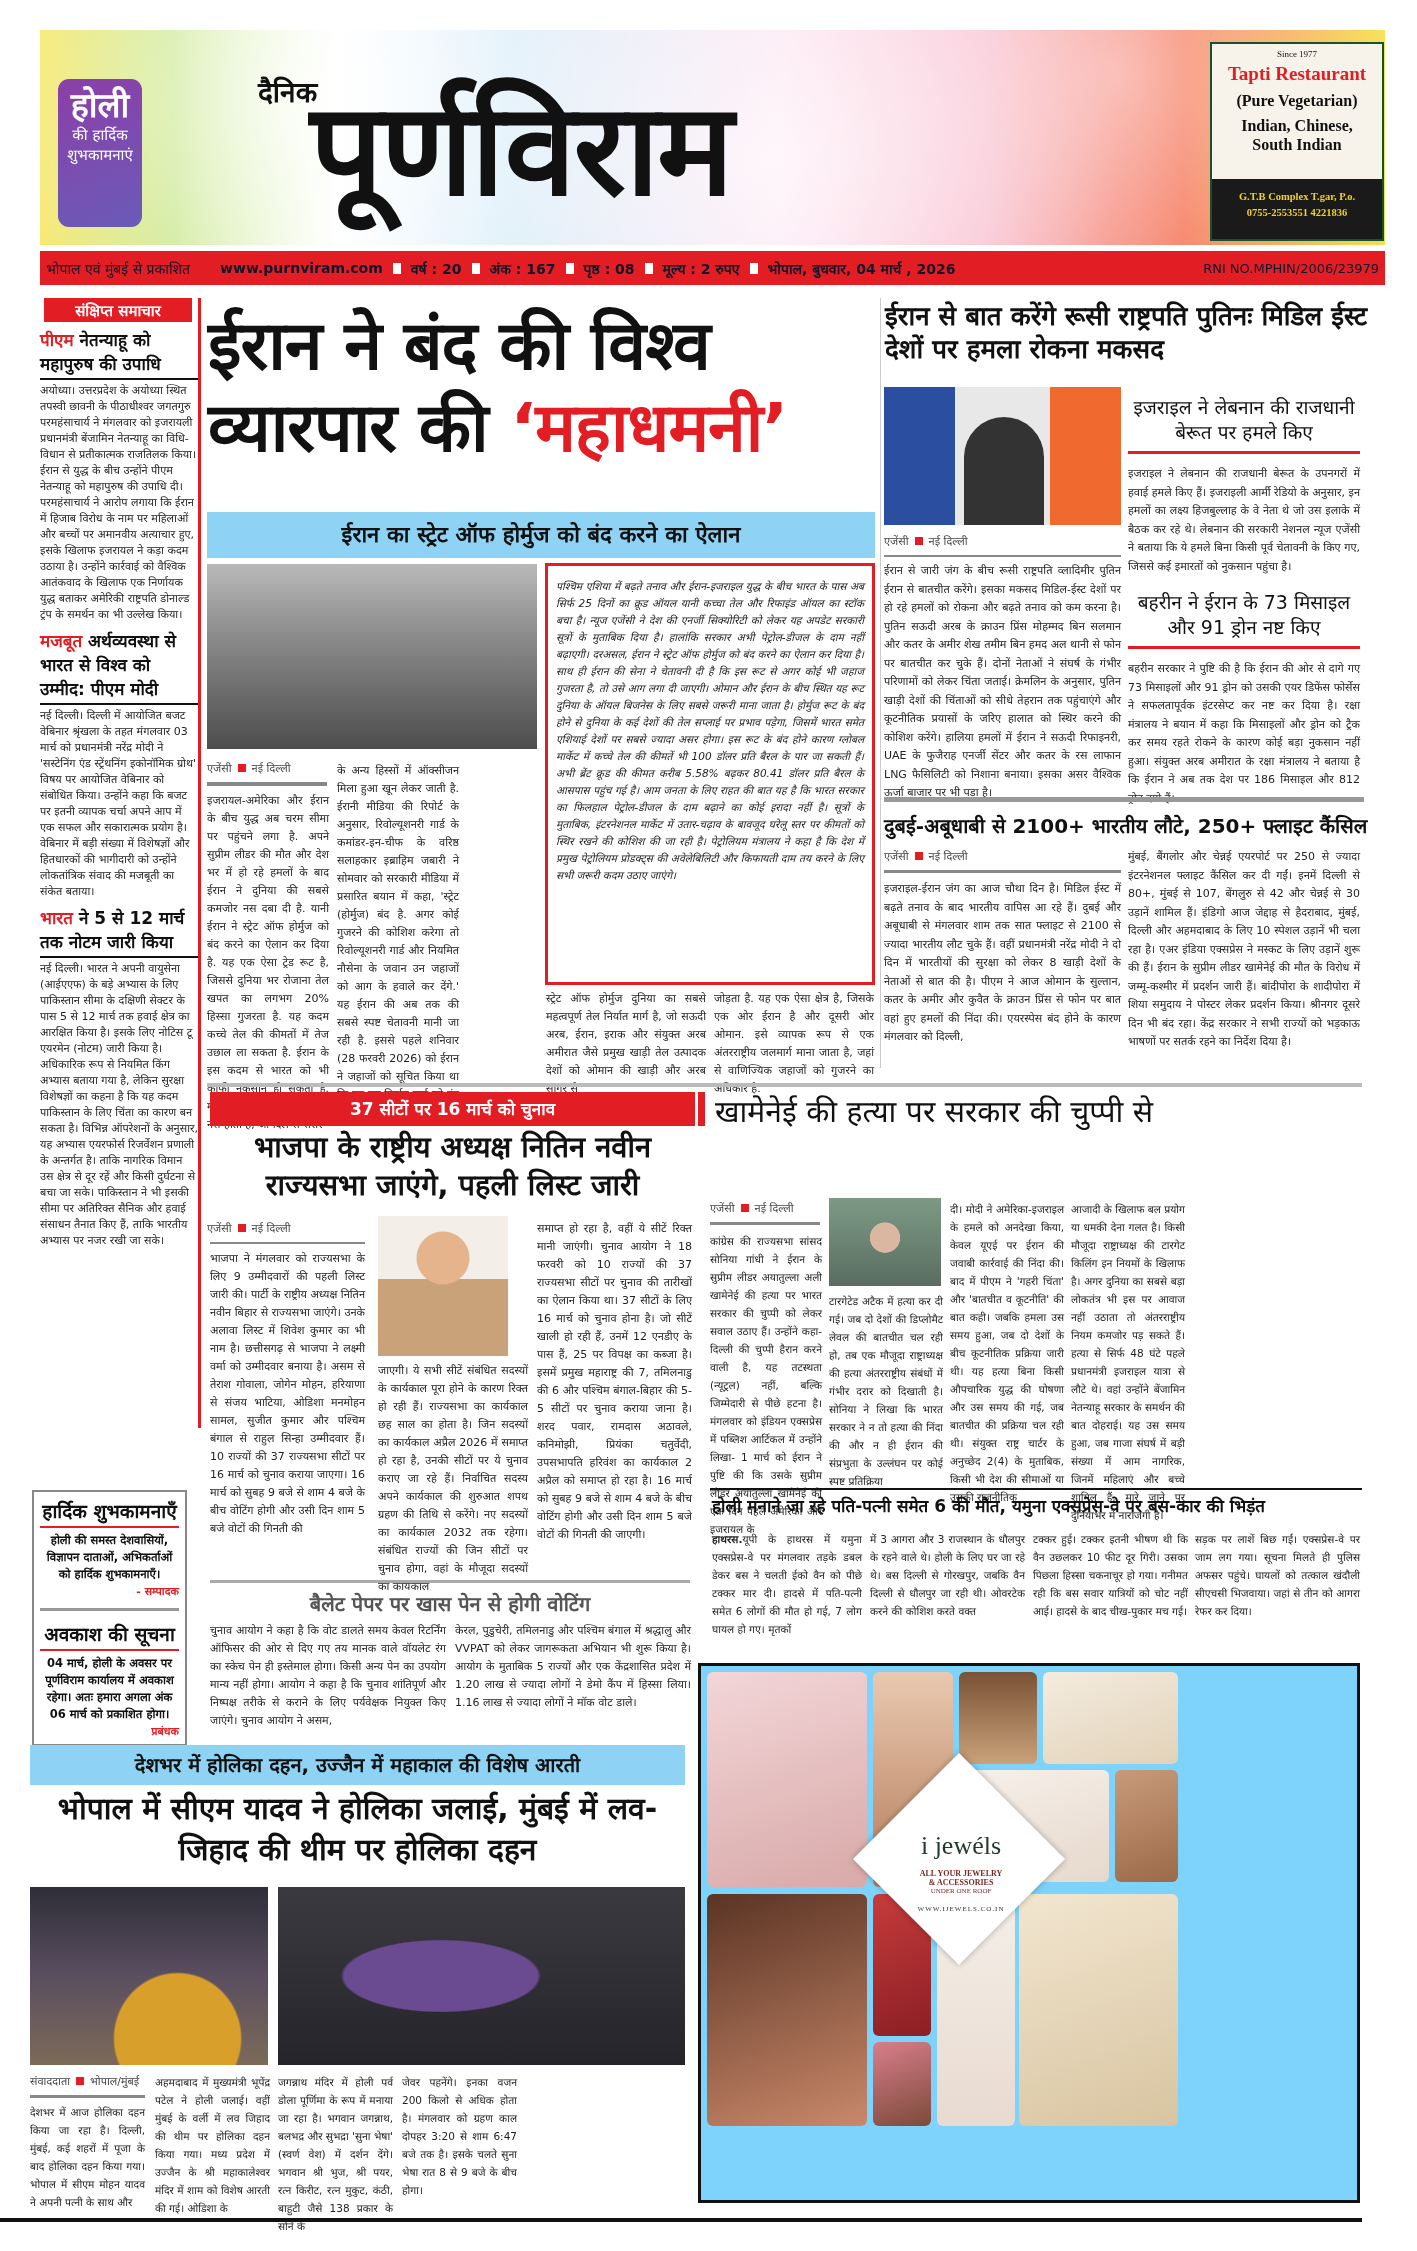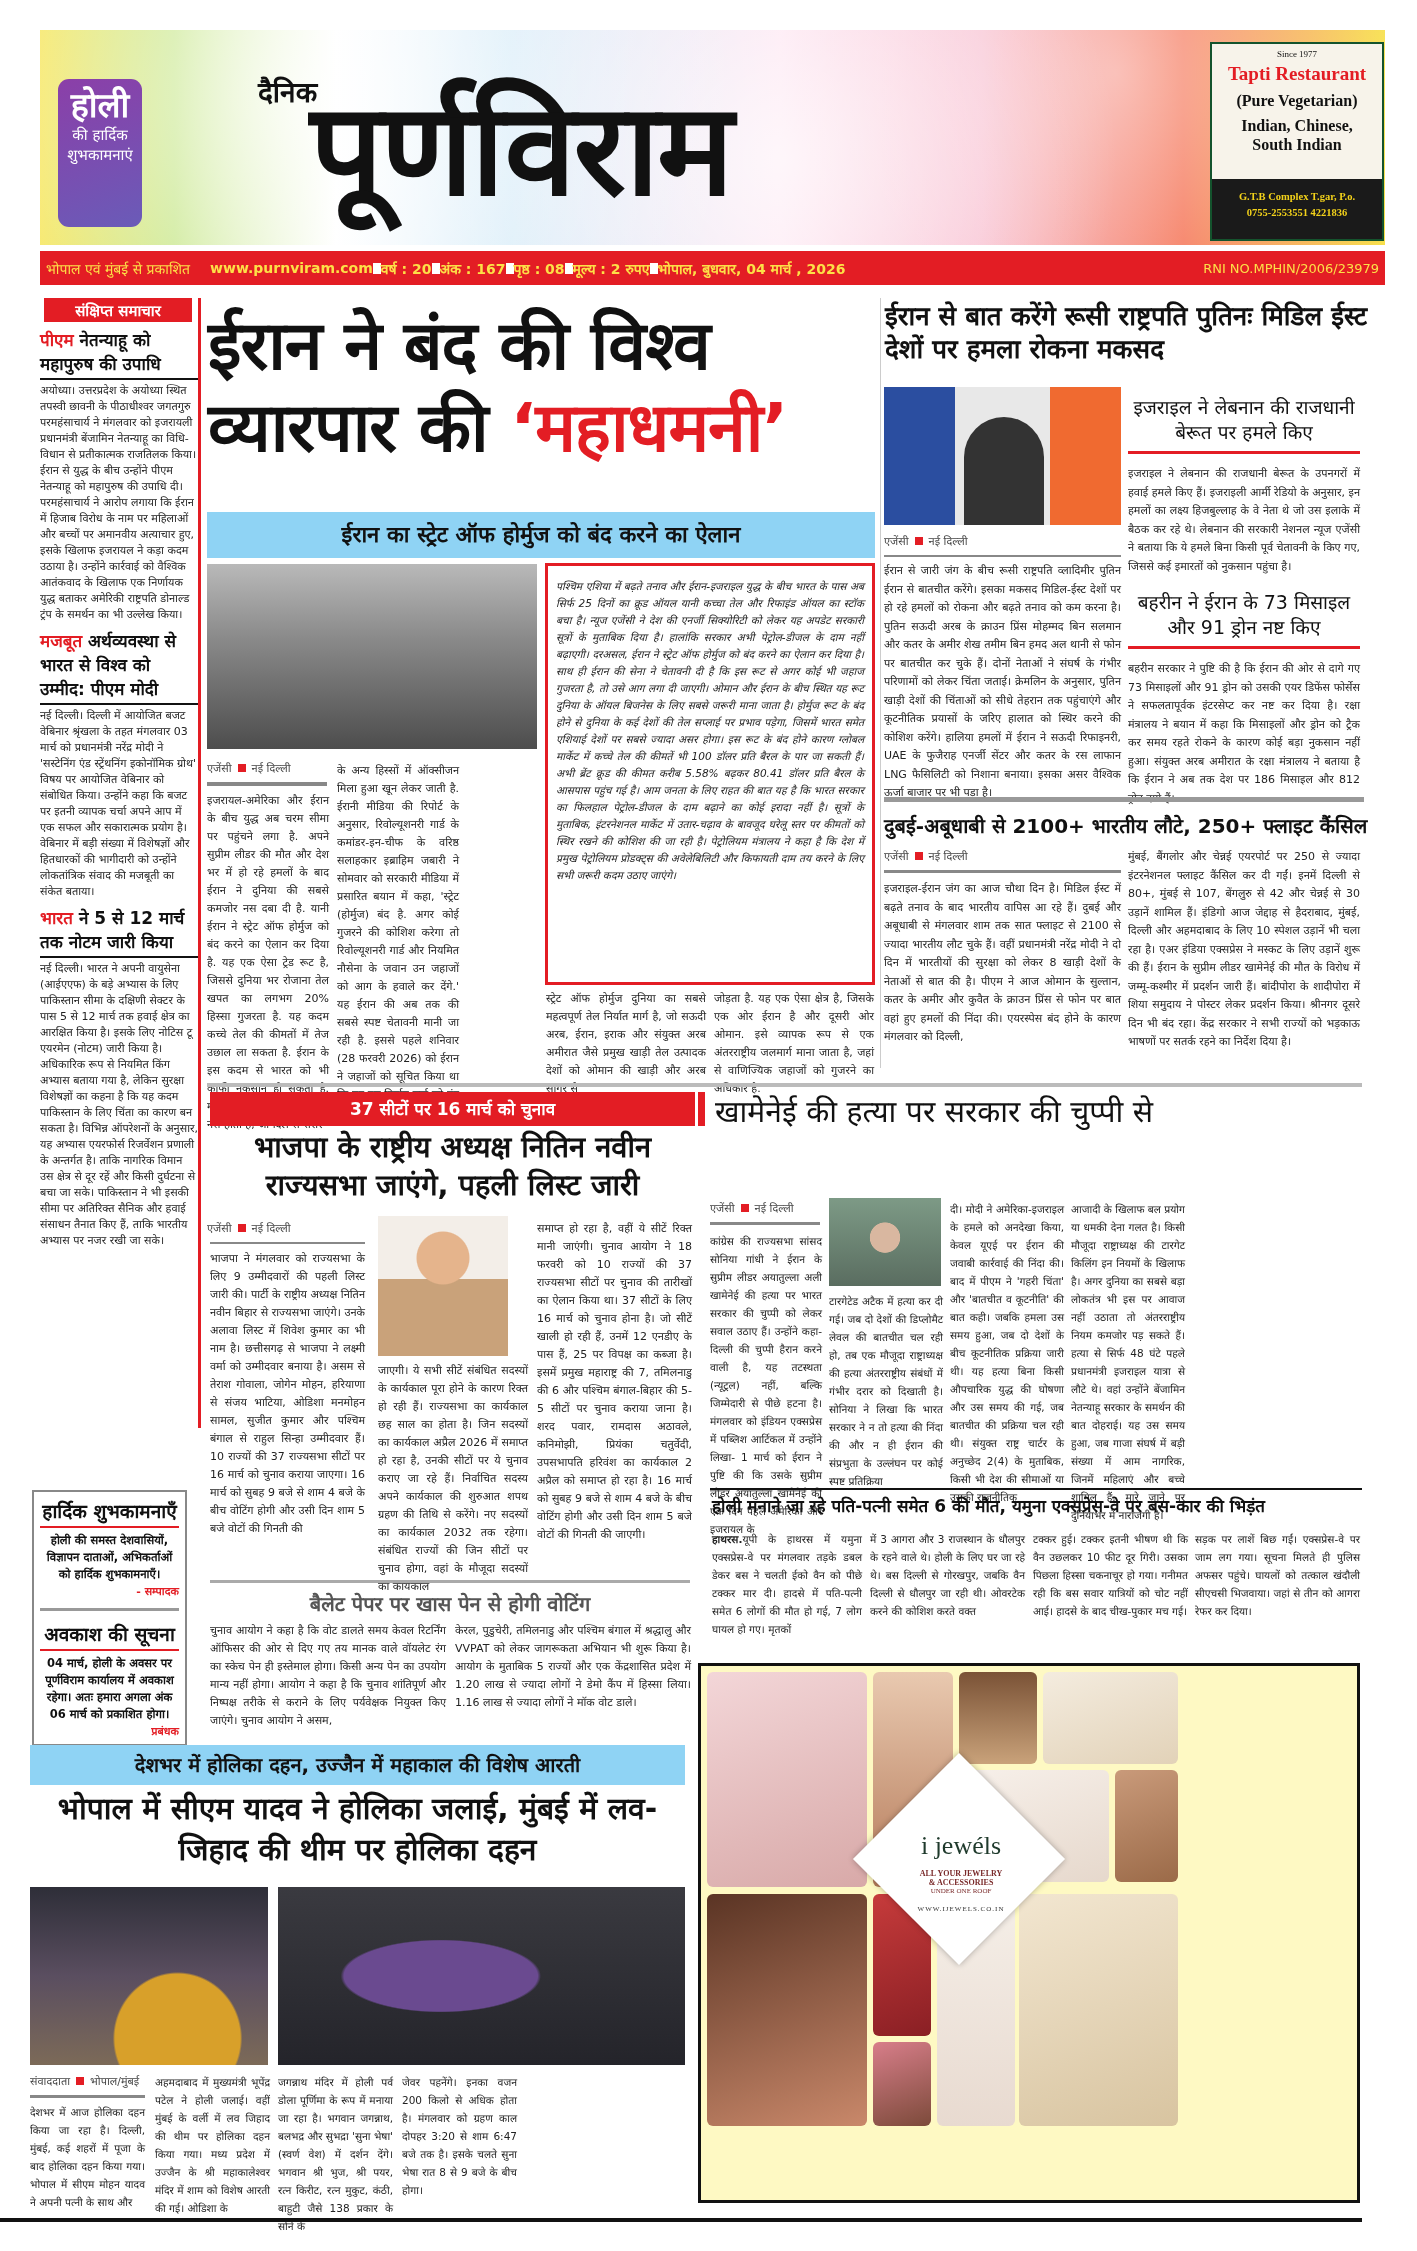--- a/index.html
+++ b/index.html
@@ -10,21 +10,21 @@
 .holi-badge{left:58px;top:79px;width:84px;height:148px;background:linear-gradient(160deg,#8b3fa8,#6a5bb8);border-radius:11px;color:#fff;text-align:center;padding-top:6px}
 .holi-badge .big{font-size:34px;font-weight:bold;line-height:40px}
 .holi-badge .sm{font-size:15px;line-height:20px}
 .dainik{left:258px;top:72px;font-size:28px;font-weight:bold;color:#111}
 .brand{left:310px;top:80px;font-size:128px;font-weight:bold;color:#111;letter-spacing:-2px;line-height:140px;font-family:"DejaVu Sans",sans-serif}
 .adbox{left:1210px;top:42px;width:174px;height:199px;background:#f7f3ea;border:2px solid #14532d;text-align:center;font-family:"Liberation Serif",serif}
 .adbox .since{font-size:9px;margin-top:5px}
 .adbox .name{font-size:19px;color:#e31d24;font-weight:bold;margin-top:4px}
 .adbox .l{font-size:16px;font-weight:bold;margin-top:6px;line-height:19px}
 .adbox .addr{position:absolute;left:0;right:0;bottom:0;height:60px;background:#1a1a1a;color:#f3d21a;font-size:10.5px;padding-top:10px;line-height:16px;font-weight:bold}
-.infobar{left:40px;top:251px;width:1345px;height:34px;background:#e31d24;color:#fde047;display:flex;align-items:center;font-size:14px;font-weight:bold;padding:0 6px;white-space:nowrap}
+.infobar{left:40px;top:251px;width:1345px;height:34px;background:#e31d24;color:#0f172a;display:flex;align-items:center;font-size:14px;font-weight:bold;padding:0 6px;gap:10px;white-space:nowrap}
 .infobar .sq{display:inline-block;width:8px;height:11px;background:#fff}
 .infobar .rni{margin-left:auto;font-weight:normal;font-size:13px}
 .col-left{left:40px;top:298px;width:158px}
 .redtag{background:#e31d24;color:#fff;font-weight:bold;font-size:15px;text-align:center;padding:2px 0;width:148px;margin-left:4px}
 .lhead{font-size:17px;font-weight:bold;line-height:24px;margin-top:6px;border-bottom:2px solid #111;padding-bottom:2px}
 .lhead .red{color:#e31d24}
 .lbody{font-size:11px;line-height:16px;margin-top:3px;color:#222}
 .vrule{background:#e31d24;width:3px}
 .main-head{left:208px;top:305px;width:668px;font-size:68px;font-weight:bold;line-height:82px;letter-spacing:-1px}
 .main-head .red{color:#e31d24}
@@ -37,21 +37,21 @@
 .boxed{border:3px solid #e31d24;padding:8px}
 .boxhead{font-size:20px;font-weight:bold;text-align:center;line-height:25px;border-bottom:2px solid #111;padding-bottom:4px}
 .it{font-style:italic}
 .rhead{font-size:26px;font-weight:bold;line-height:33px}
 .rsub{font-size:19px;text-align:center;line-height:25px;border-bottom:3px solid #e31d24;padding-bottom:6px}
 .greybar{height:5px;background:#999}
 .holi-box{border:2px solid #888;padding:6px;text-align:center}
 .holi-box .h{font-size:19px;font-weight:bold;border-bottom:2px solid #e31d24;padding-bottom:2px}
 .holi-box .b{font-size:11.5px;font-weight:bold;line-height:17px;margin-top:4px}
 .holi-box .sig{color:#e31d24;font-size:11px;text-align:right;font-weight:bold}
-.jewel-ad{border:3px solid #111;background:#fef9c3;overflow:hidden}
+.jewel-ad{border:3px solid #111;background:#7dd3fc;overflow:hidden}
 .jewel-ad .tile{position:absolute;border-radius:6px}
 .diamond{position:absolute;width:150px;height:150px;background:#fff;transform:rotate(45deg);box-shadow:0 0 6px rgba(0,0,0,.3)}
 .dlogo{position:absolute;text-align:center;font-family:"Liberation Serif",serif;color:#1f3a2c}
 </style>
 </head>
 <body>
 
 <div class="abs masthead">
     <div class="splash"></div>
   </div>

